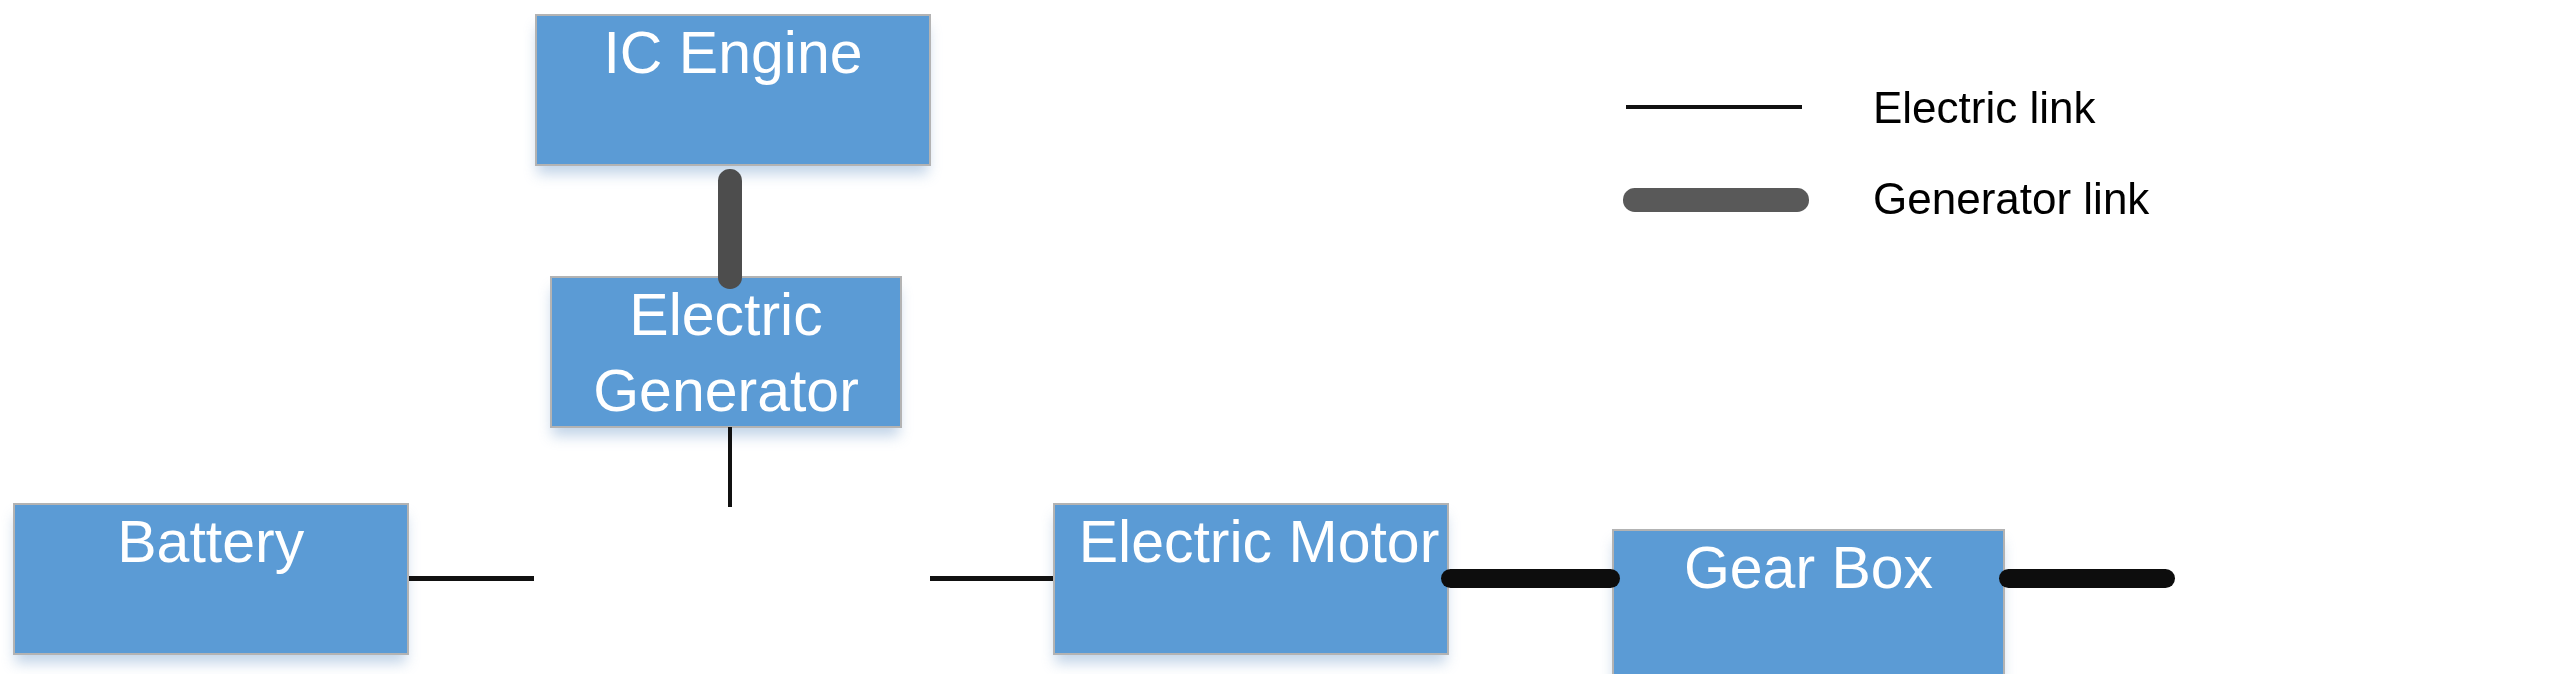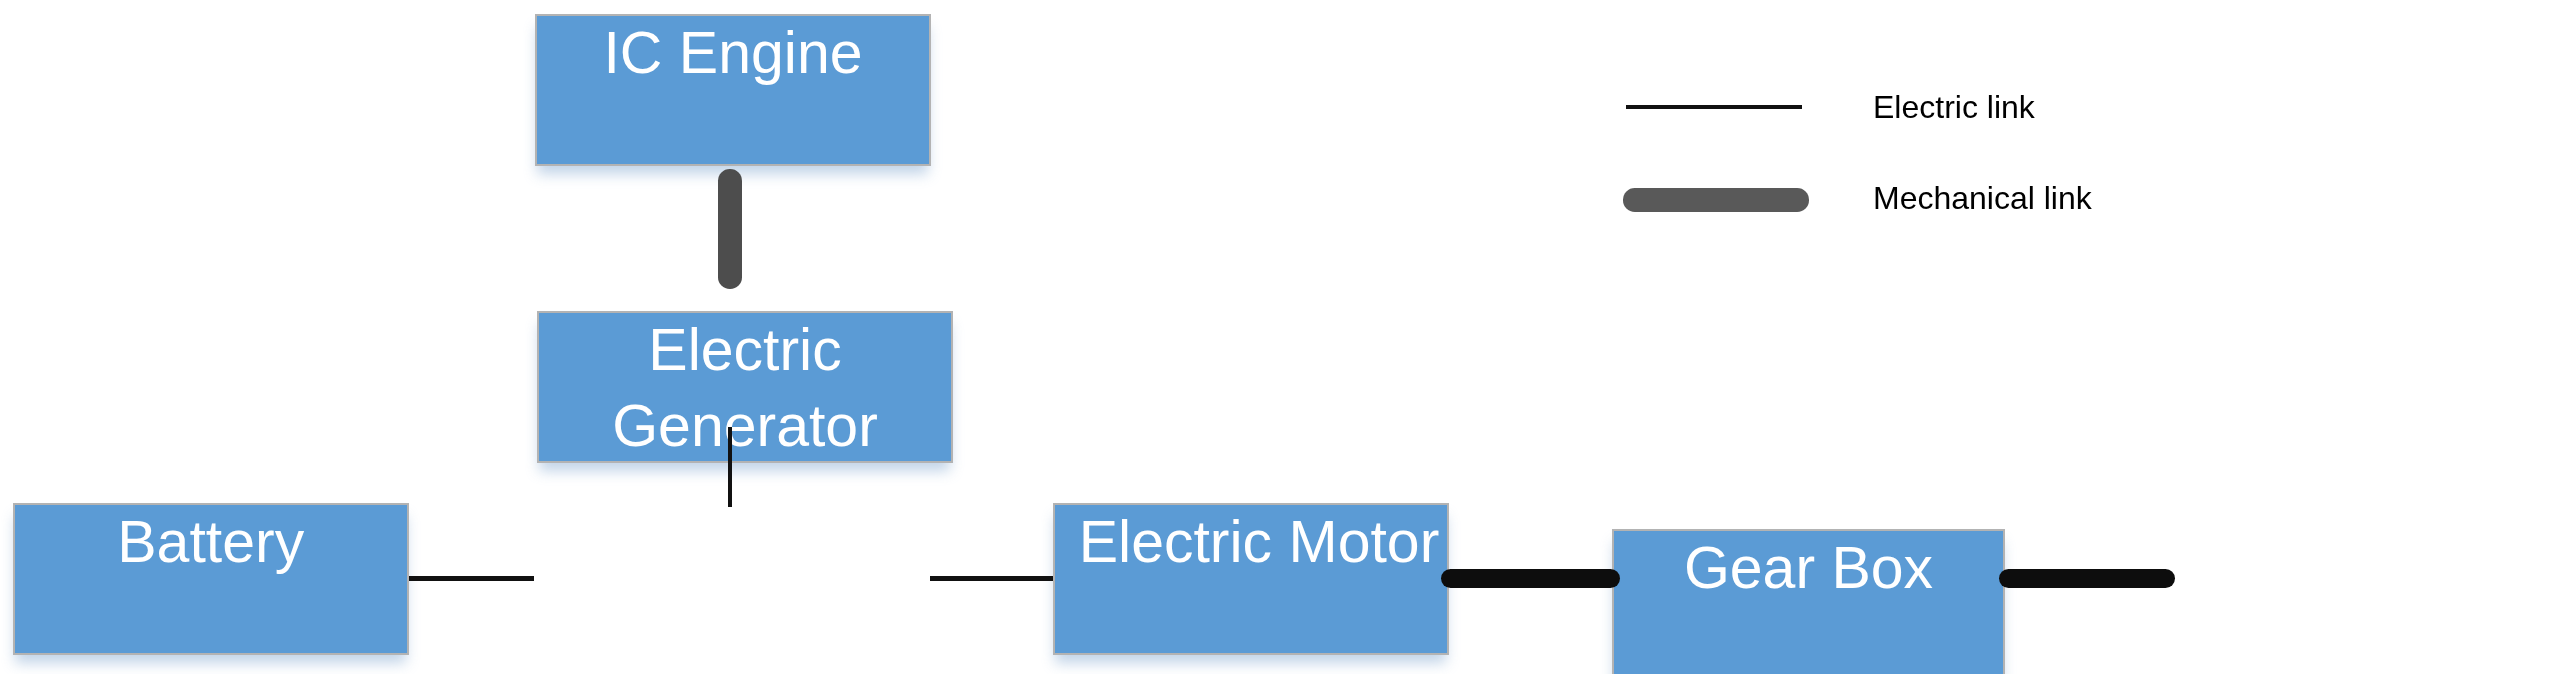--- a/index.html
+++ b/index.html
@@ -29,21 +29,21 @@
     text-align: center;
     z-index: 1;
   }
   .node .label {
     color: #ffffff;
     font-size: 59px;
     line-height: 1.28;
     padding: 0 7.3px;
   }
   #node-ic-engine          { left: 535px;  top: 13.6px;  width: 396px; height: 152px; }
-  #node-electric-generator { left: 537px;  top: 276px; width: 416px; height: 152px; margin-top: 35px; }
+  #node-electric-generator { left: 550px;  top: 276px; width: 352px; height: 152px; }
   #node-battery            { left: 12.7px;   top: 503px; width: 396px; height: 152px; }
   #node-power-link         { left: 534px;  top: 503px; width: 396px; height: 152px; }
   #node-electric-motor     { left: 1053px; top: 503px; width: 396px; height: 152px; padding-left: 16px; }
   #node-gear-box           { left: 1612px; top: 529px; width: 393px; height: 152px; }
   #node-vehicle            { left: 2167px; top: 503px; width: 396px; height: 152px; }
 
   
   .link { position: absolute; z-index: 2; }
   .link.electric   { background: #111111; }
   .link.mech-round { border-radius: 12.7px; }
@@ -55,21 +55,21 @@
   #link-motor-gearbox     { left: 1441px; top: 569px; width: 179px; height: 19px; background: #0d0d0d; }
   #link-gearbox-vehicle   { left: 1999px; top: 569px; width: 176px; height: 19px; background: #0d0d0d; }
 
   
   .legend-swatch { position: absolute; z-index: 1; }
   #legend-electric-line   { left: 1626px; top: 105px; width: 176px; height: 3.6px;  background: #111111; }
   #legend-mechanical-line { left: 1623px; top: 188px; width: 186px; height: 23.6px; background: #595959; border-radius: 11.8px; }
   .legend-label {
     position: absolute;
     color: #000000;
-    font-size: 32px;
+    font-size: 44px;
     line-height: 47px;
     white-space: nowrap;
   }
   #legend-electric-label   { left: 1873px; top: 84px; }
   #legend-mechanical-label { left: 1873px; top: 175px; }
 </style>
 </head>
 <body>
 
 <div class="canvas">
@@ -94,16 +94,16 @@
   <div class="link electric" id="link-generator-powerlink"></div>
   <div class="link electric" id="link-battery-powerlink"></div>
   <div class="link electric" id="link-powerlink-motor"></div>
   <div class="link mech-round" id="link-motor-gearbox"></div>
   <div class="link mech-round" id="link-gearbox-vehicle"></div>
 
   <div class="legend-swatch" id="legend-electric-line"></div>
   <span class="legend-label" id="legend-electric-label">Electric link</span>
 
   <div class="legend-swatch" id="legend-mechanical-line"></div>
-  <span class="legend-label" id="legend-mechanical-label">Mechanical link</span>
+  <span class="legend-label" id="legend-mechanical-label">Generator link</span>
 
 </div>
 
 
 </body></html>

